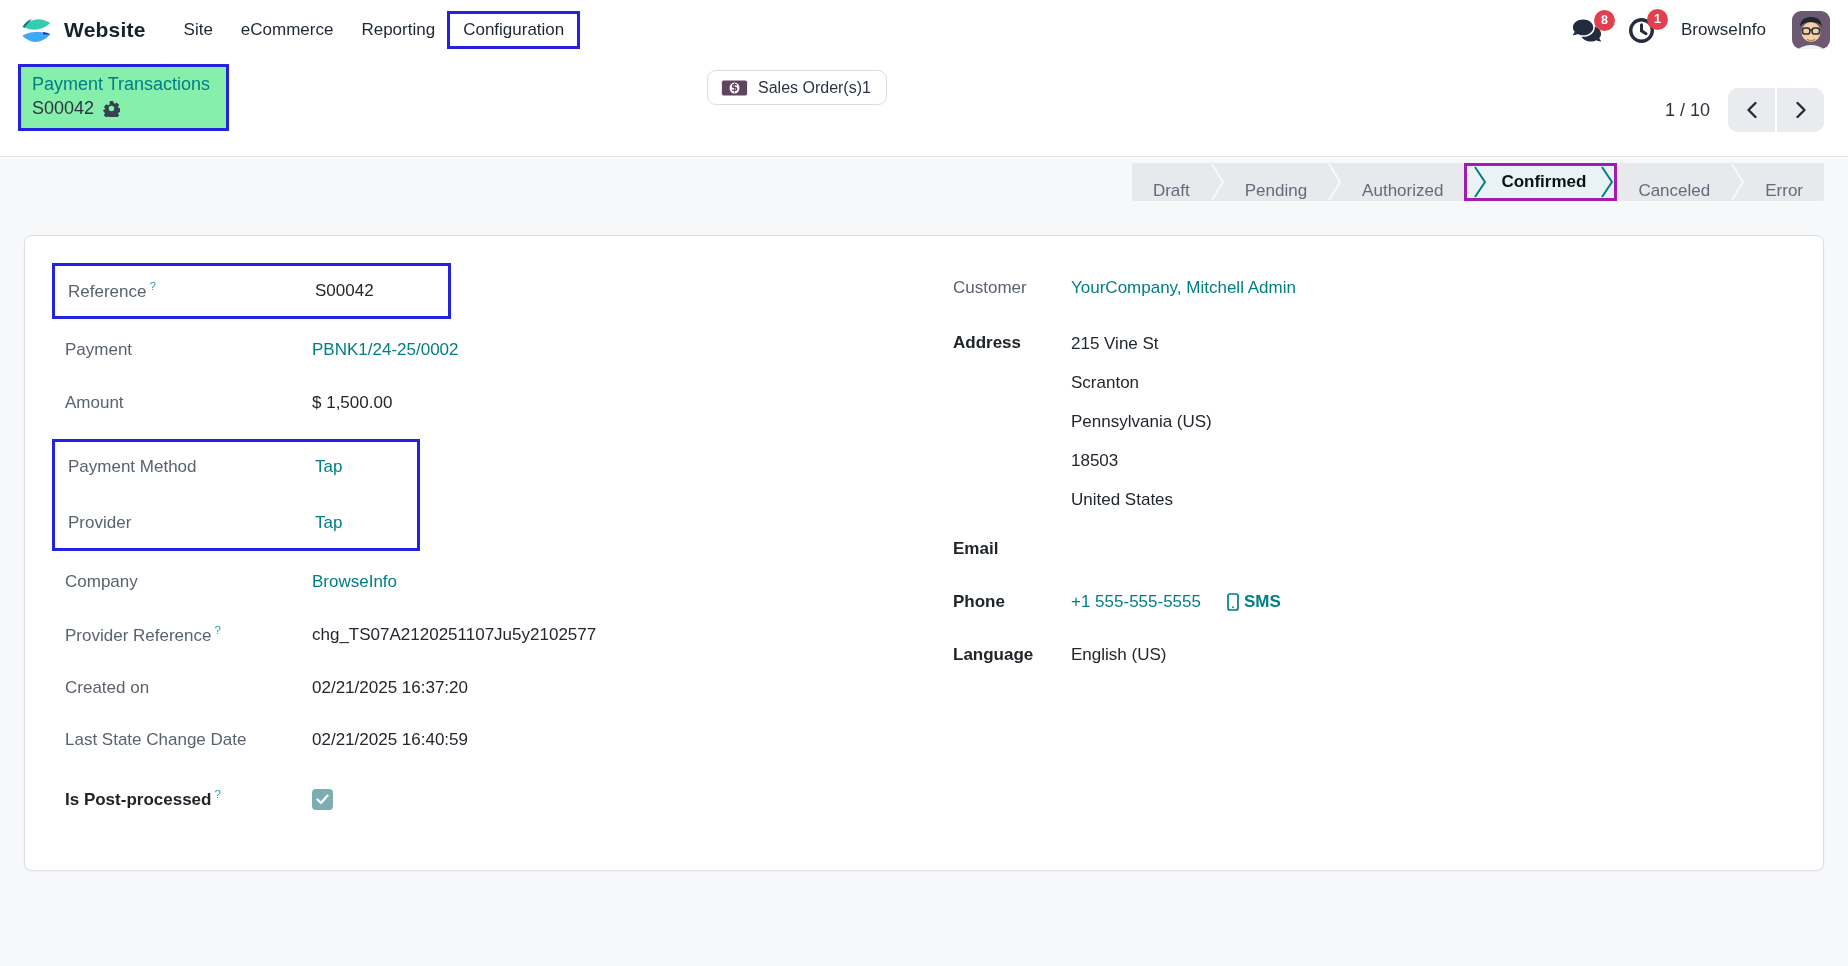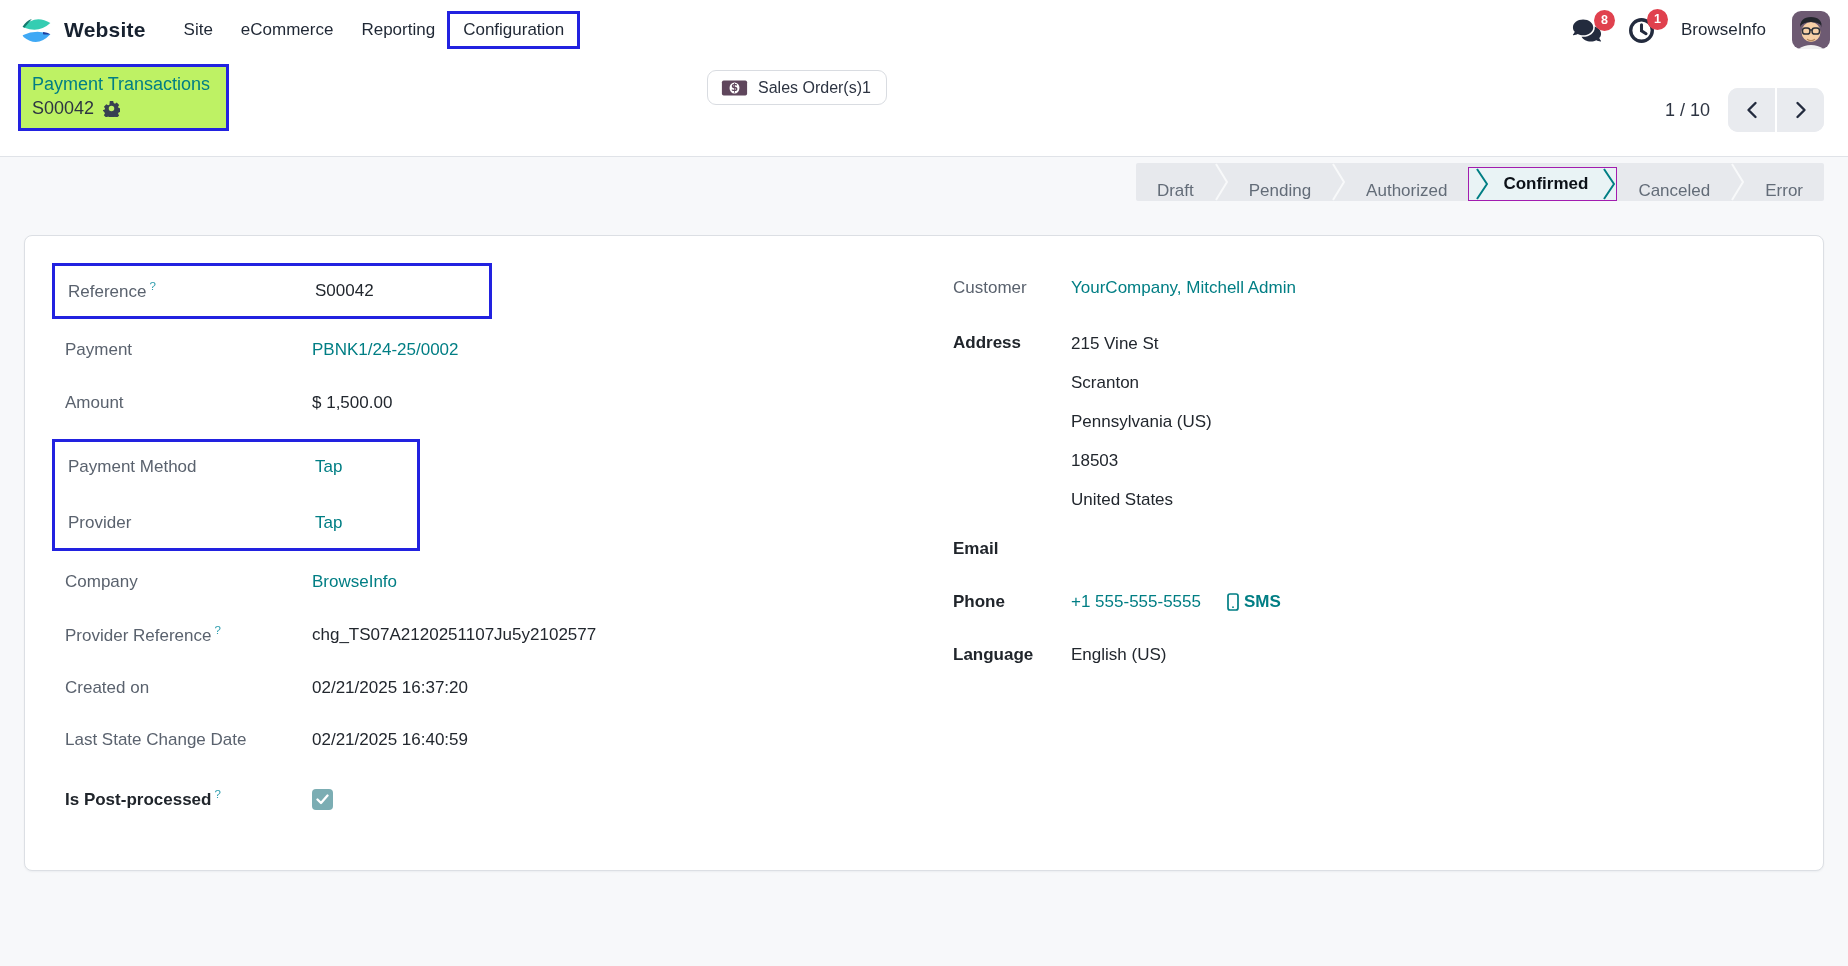--- a/index.html
+++ b/index.html
@@ -25,21 +25,21 @@
   .badge {
     position:absolute; top:-8px; right:-13px; min-width:21px; height:21px; border-radius:50%;
     background:#e0414e; color:#fff; font-size:12.5px; font-weight:700;
     display:flex; align-items:center; justify-content:center; padding:0 4px;
   }
   .user-name { font-size:17px; color:#1f2734; }
   .avatar { width:38px; height:38px; border-radius:9px; overflow:hidden; cursor:pointer; display:block; }
 
   
   .control-row { height:97px; position:relative; display:flex; align-items:flex-start; padding:4px 24px 0 18px; }
-  .breadcrumb-box { border:3px solid #2222e0; padding:7px 16px 9px 11px; background:#bef264; }
+  .breadcrumb-box { border:3px solid #2222e0; padding:7px 16px 9px 11px; background:#86efac; }
   .breadcrumb-parent { display:block; font-size:18px; color:#017e84; cursor:pointer; margin-bottom:3px; }
   .breadcrumb-current { font-size:18px; color:#2d3442; display:flex; align-items:center; gap:9px; }
   .gear-icon { width:17px; height:17px; fill:#374151; cursor:pointer; }
 
   .stat-button {
     position:absolute; left:707px; top:10px; background:#fff; border:1px solid #d9dce1; border-radius:9px;
     display:flex; align-items:center; gap:10px; padding:7px 15px 7px 13px; cursor:pointer;
     font-family:inherit; font-size:16px; color:#2d3442; text-align:left;
   }
   .stat-button .money-icon { width:27px; height:18px; }
@@ -50,21 +50,21 @@
   .pager-group { display:flex; background:#e9ebef; border-radius:10px; overflow:hidden; }
   .pager-btn { width:47px; height:44px; border:none; background:#e9ebef; display:flex; align-items:center; justify-content:center; cursor:pointer; }
   .pager-divider { width:2px; background:#fff; }
 
   
   .statusbar-row { display:flex; justify-content:flex-end; margin:6px 24px 34px; }
   .statusbar { display:flex; align-items:flex-end; background:#e7e9ed; border-radius:2px; height:38px; }
   .sb-step { display:flex; align-items:center; padding:0 21px; font-size:17px; color:#636c78; cursor:pointer; white-space:nowrap; }
   .sb-sep { height:38px; width:13px; flex:none; }
   .sb-active-box {
-    display:flex; align-items:center; border:1px solid #a21caf; background:#e9f3f5;
+    display:flex; align-items:center; border:3px solid #a21caf; background:#e9f3f5;
     padding:0 1px 0 7px; cursor:pointer;
   }
   .sb-active-box .sb-step { color:#0c1118; font-weight:700; padding:0 15px; }
   .sb-teal-sep { height:32px; width:12px; flex:none; }
 
   
   .sheet {
     margin:0 24px; background:#fff; border:1px solid #dcdfe4; border-radius:8px;
     height:636px; box-shadow:0 1px 2px rgba(20,30,50,.05); padding:27px 40px 0;
   }
@@ -75,21 +75,21 @@
   .frow { display:grid; grid-template-columns:247px 1fr; align-items:center; min-height:34px; margin-bottom:19px; }
   .frow-r { display:grid; grid-template-columns:118px 1fr; align-items:center; min-height:34px; margin-bottom:19px; }
   .flabel { font-size:17px; color:#5a626e; padding-right:10px; }
   .flabel.bold { color:#20252b; font-weight:700; }
   .fvalue { font-size:17px; color:#22272e; }
   .fvalue.link { color:#017e84; cursor:pointer; }
   .help-sup { color:#2e9dae; font-size:11.5px; vertical-align:super; margin-left:3px; font-weight:400; }
 
   .hl-field { border:3px solid #2222e0; margin:0 0 14px -13px; padding:8px 0 8px 13px; }
   .hl-field .frow { margin-bottom:0; }
-  .hl-field.w1 { width:440px; }
+  .hl-field.w1 { width:399px; }
   .hl-field.w2 { width:368px; }
   .hl-field .frow + .frow { margin-top:22px; }
 
   .addr-row { align-items:start; margin-bottom:13px; }
   .addr-row .flabel { line-height:38px; }
   .addr-lines div { line-height:39px; font-size:17px; color:#22272e; }
 
   .checkbox {
     width:21px; height:21px; border-radius:4px; background:#7badb3; display:flex;
     align-items:center; justify-content:center; cursor:pointer;

